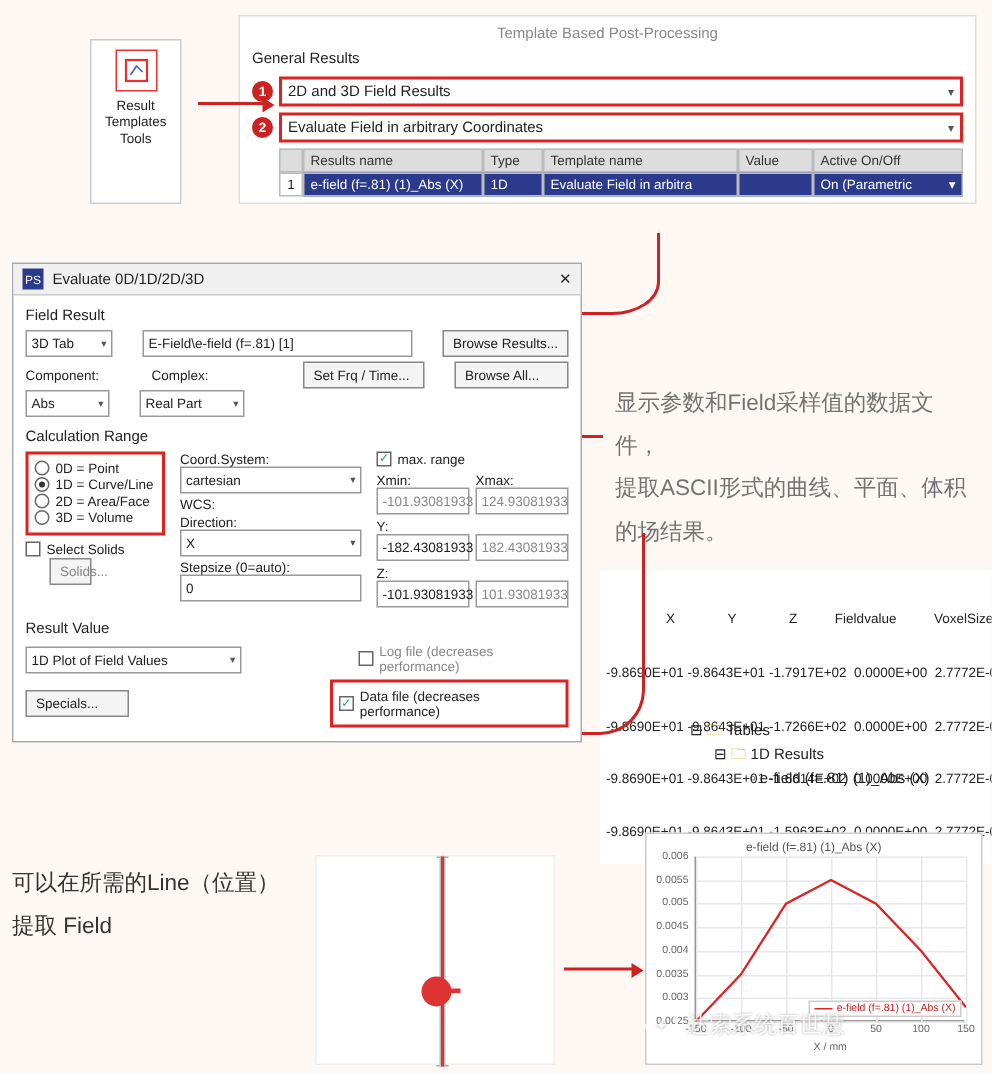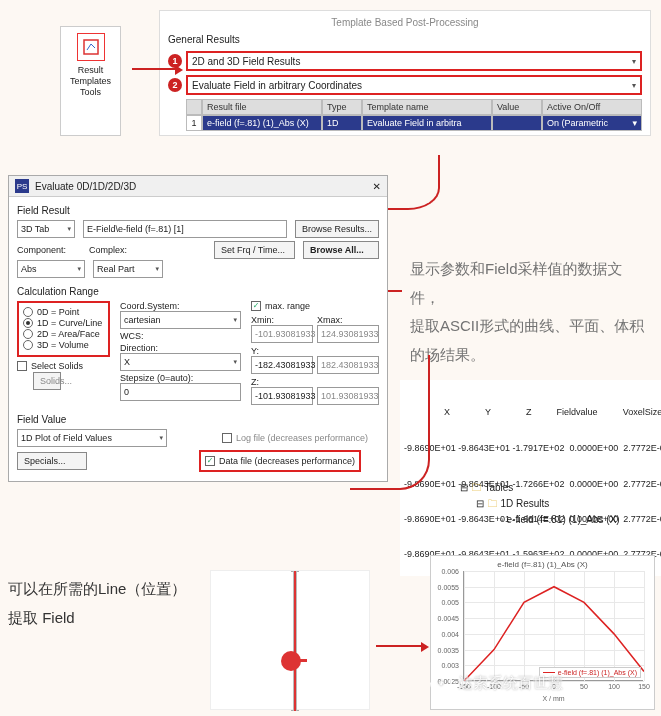--- a/index.html
+++ b/index.html
@@ -18,21 +18,21 @@
 .grid-head > div, .grid-row > div { border: 1px solid #bbb; padding: 2px 4px; overflow: hidden; white-space: nowrap; }
 .grid-head { background: #ddd; color: #333; }
 .c0 { width: 16px; text-align: center; } .c1 { width: 120px; } .c2 { width: 40px; } .c3 { width: 130px; } .c4 { width: 50px; } .c5 { width: 100px; }
 .row-sel { background: #2b3a8c; color: #fff; }
 
 .eval-panel { position: absolute; left: 8px; top: 175px; width: 380px; background: #fff; border: 1px solid #aaa; padding: 0; z-index: 3; }
 .ep-title { background: #f0f0f0; padding: 3px 6px; display: flex; align-items: center; gap: 6px; font-size: 10px; border-bottom: 1px solid #ccc; text-align: right; }
 .ep-title .sq { width: 14px; height: 14px; background: #2b3a8c; color: #fff; display: flex; align-items: center; justify-content: center; font-size: 8px; }
 .ep-body { padding: 6px 8px; font-size: 9px; }
 .section-label { font-size: 10px; margin: 2px 0 4px; }
-.flex-row { display: flex; align-items: center; gap: 8px; margin-bottom: 3px; }
+.flex-row { display: flex; align-items: center; gap: 20px; margin-bottom: 3px; }
 .sel, .inp { border: 1px solid #999; height: 18px; font-size: 9px; padding: 0 3px; background: #fff; display: flex; align-items: center; justify-content: space-between; }
 .sel .chev { font-size: 7px; color: #555; margin-left: 4px; }
 .lbl { font-size: 9px; min-width: 58px; }
 .btn { border: 1px solid #888; background: #f4f4f4; height: 18px; padding: 0 6px; font-size: 9px; display: flex; align-items: center; }
 .boxed { border: 2px solid #d22; padding: 4px; margin-bottom: 4px; }
 .radio-row { display: flex; align-items: center; gap: 4px; font-size: 9px; margin-bottom: 1px; }
 .radio { width: 10px; height: 10px; border: 1px solid #666; border-radius: 50%; display: inline-flex; align-items: center; justify-content: center; }
 .radio.on::after { content: ""; width: 4px; height: 4px; background: #333; border-radius: 50%; }
 .chk { width: 10px; height: 10px; border: 1px solid #666; display: inline-flex; align-items: center; justify-content: center; font-size: 8px; line-height: 1; }
 .chk.on::after { content: "✓"; color: #2a6; }
@@ -111,21 +111,21 @@
     </div>
     <div class="row-with-badge">
       <div class="badge">2</div>
       <div class="dd">
         <span>Evaluate Field in arbitrary Coordinates</span>
           <span class="chev">▾</span>
       </div>
     </div>
     <div class="grid-head" style="margin-top:4px; margin-left:18px;">
       <div class="c0"></div>
-      <div class="c1">Result file</div>
+      <div class="c1">Results name</div>
       <div class="c2">Type</div>
       <div class="c3">Template name</div>
       <div class="c4">Value</div>
       <div class="c5">Active On/Off</div>
     </div>
     <div class="grid-row" style="margin-left:18px;">
       <div class="c0">1</div>
       <div class="c1 row-sel">e-field (f=.81) (1)_Abs (X)</div>
       <div class="c2 row-sel">1D</div>
       <div class="c3 row-sel">Evaluate Field in arbitra</div>
@@ -154,24 +154,24 @@
       <div class="inp" style="flex:1;">
           <span>E-Field\e-field (f=.81) [1]</span>
         </div>
       <div class="btn">Browse Results...</div>
     </div>
     <div class="flex-row">
       <span class="lbl">Component:</span>
       <span class="lbl" style="margin-left:6px;">Complex:</span>
       <span style="flex:1;"></span>
       <div class="btn" style="width:81px;">Set Frq / Time...</div>
-      <div class="btn" style="width:76px;font-weight:bold;">Browse All...</div>
+      <div class="btn" style="width:76px;">Browse All...</div>
     </div>
     <div class="flex-row" style="margin-top:-2px;">
-      <div class="sel" style="width:68px;">
+      <div class="sel" style="width:56px;">
           <span>Abs</span>
           <span class="chev">▾</span>
         </div>
       <div class="sel" style="width:70px;">
           <span>Real Part</span>
           <span class="chev">▾</span>
         </div>
     </div>
 
     <div class="section-label" style="margin-top:8px;">Calculation Range</div>
@@ -261,21 +261,21 @@
           <div>
               <div class="lbl" style="min-width:0">&nbsp;</div>
               <div class="inp" style="width:62px;color:#888;">
                 <span>101.93081933</span>
               </div>
             </div>
         </div>
       </div>
     </div>
 
-    <div class="section-label" style="margin-top:6px;">Field Value</div>
+    <div class="section-label" style="margin-top:6px;">Result Value</div>
     <div class="flex-row">
       <div class="sel" style="width:150px;">
           <span>1D Plot of Field Values</span>
           <span class="chev">▾</span>
         </div>
       <span style="width:16px;"></span>
       <div class="radio-row" style="color:#888;padding-left:23px;">
           <span class="chk"></span>
           <span>Log file (decreases performance)</span>
         </div>

